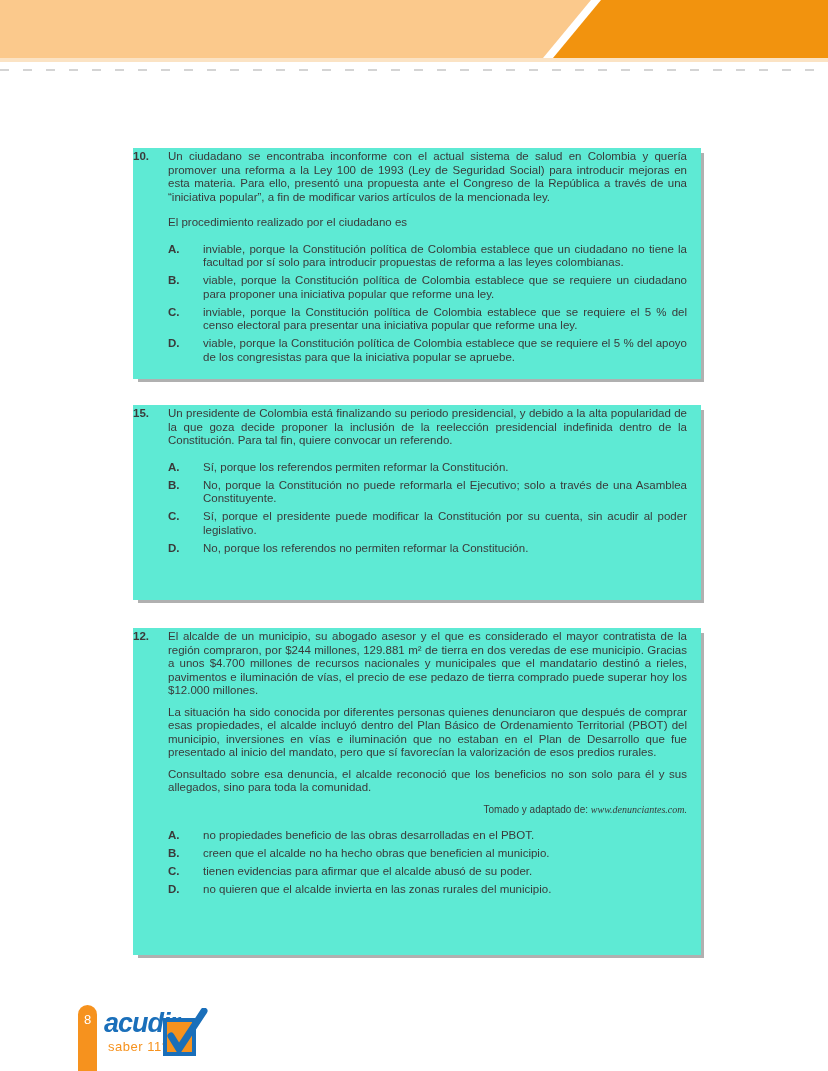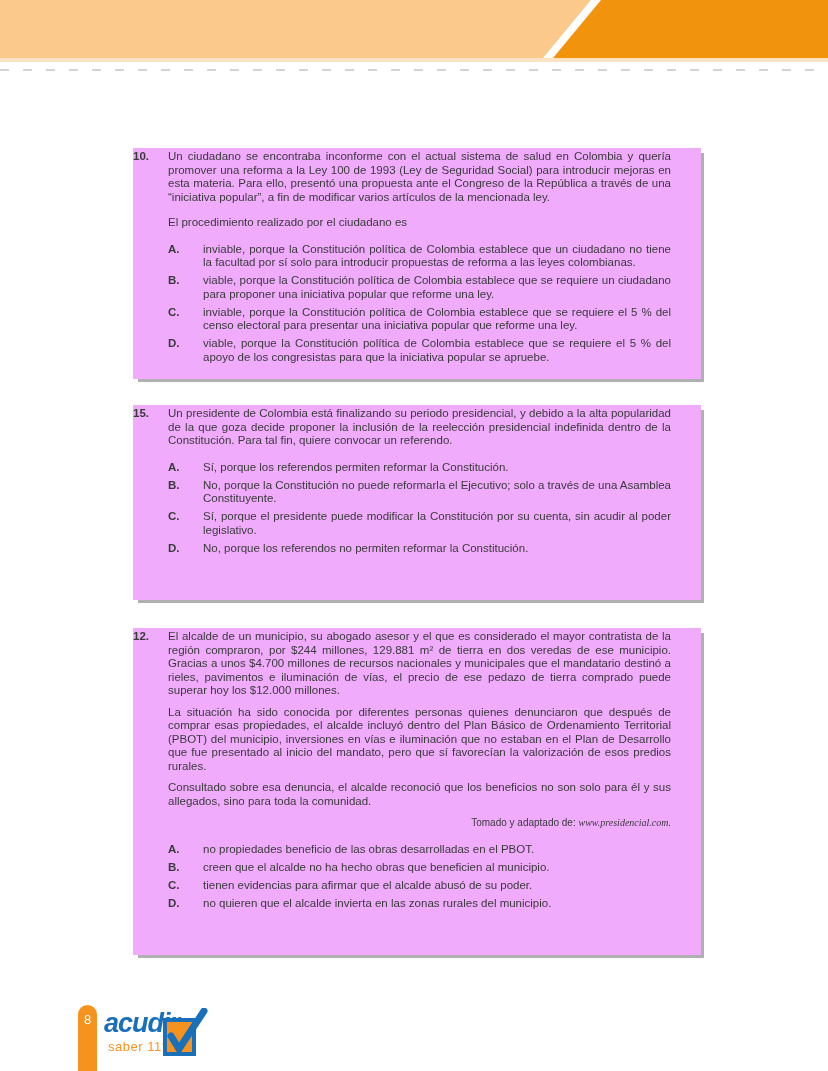--- a/index.html
+++ b/index.html
@@ -12,22 +12,22 @@
   .header-band{position:absolute;top:0;left:0;width:828px;height:58px;}
   .band-light{position:absolute;inset:0;background:#fbc98c;}
   .band-dark{position:absolute;inset:0;background:#f2930e;
     clip-path:polygon(599px 0,828px 0,828px 58px,551px 58px);}
   .band-stripe{position:absolute;inset:0;background:#ffffff;
     clip-path:polygon(591px 0,601px 0,553px 58px,543px 58px);}
   .band-under{position:absolute;top:58px;left:0;width:828px;height:4px;background:#fbe3c4;}
   .dashed-sep{position:absolute;top:69px;left:0;width:828px;height:2px;
     background:repeating-linear-gradient(90deg,#d4d4d4 0 9px,transparent 9px 23px);}
   
-  .qbox{position:absolute;left:133px;width:568px;background:#f0abfc;
-    box-shadow:4px 4px 0 -1px #b0b0b0;box-sizing:border-box;padding:2px 16px 10px 0;}
+  .qbox{position:absolute;left:133px;width:568px;background:#5eead4;
+    box-shadow:4px 4px 0 -1px #b0b0b0;box-sizing:border-box;padding:2px 0 10px 0;}
   .qbox.q10{top:148px;min-height:227px;}
   .qbox.q11{top:405px;min-height:195px;}
   .qbox.q12{top:628px;min-height:327px;}
   .qrow{display:flex;align-items:flex-start;}
   .qnum{flex:0 0 35px;font-weight:700;font-size:11.5px;line-height:13.5px;}
   .qbody{flex:1;padding-right:14px;font-size:11.5px;line-height:13.5px;}
   .qpara{margin:0 0 8px 0;text-align:justify;}
   .qprompt{margin:12px 4px 0 0;text-align:justify;}
   .opts{margin-top:13px;}
   .opt{display:flex;align-items:flex-start;margin-bottom:4.5px;}
@@ -111,21 +111,21 @@
   </div>
 </section>
 
 <section class="qbox q12">
   <div class="qrow">
     <span class="qnum">12.</span>
     <div class="qbody">
       <p class="qpara">El alcalde de un municipio, su abogado asesor y el que es considerado el mayor contratista de la región compraron, por $244 millones, 129.881 m² de tierra en dos veredas de ese municipio. Gracias a unos $4.700 millones de recursos nacionales y municipales que el mandatario destinó a rieles, pavimentos e iluminación de vías, el precio de ese pedazo de tierra comprado puede superar hoy los $12.000 millones.</p>
       <p class="qpara">La situación ha sido conocida por diferentes personas quienes denunciaron que después de comprar esas propiedades, el alcalde incluyó dentro del Plan Básico de Ordenamiento Territorial (PBOT) del municipio, inversiones en vías e iluminación que no estaban en el Plan de Desarrollo que fue presentado al inicio del mandato, pero que sí favorecían la valorización de esos predios rurales.</p>
       <p class="qpara">Consultado sobre esa denuncia, el alcalde reconoció que los beneficios no son solo para él y sus allegados, sino para toda la comunidad.</p>
-      <p class="source"><span>Tomado y adaptado de: </span><span class="source-url">www.presidencial.com.</span></p>
+      <p class="source"><span>Tomado y adaptado de: </span><span class="source-url">www.denunciantes.com.</span></p>
       <div class="opts">
         <div class="opt">
           <span class="olet">A.</span>
           <span class="otext">no propiedades beneficio de las obras desarrolladas en el PBOT.</span>
         </div>
         <div class="opt">
           <span class="olet">B.</span>
           <span class="otext">creen que el alcalde no ha hecho obras que beneficien al municipio.</span>
         </div>
         <div class="opt">

